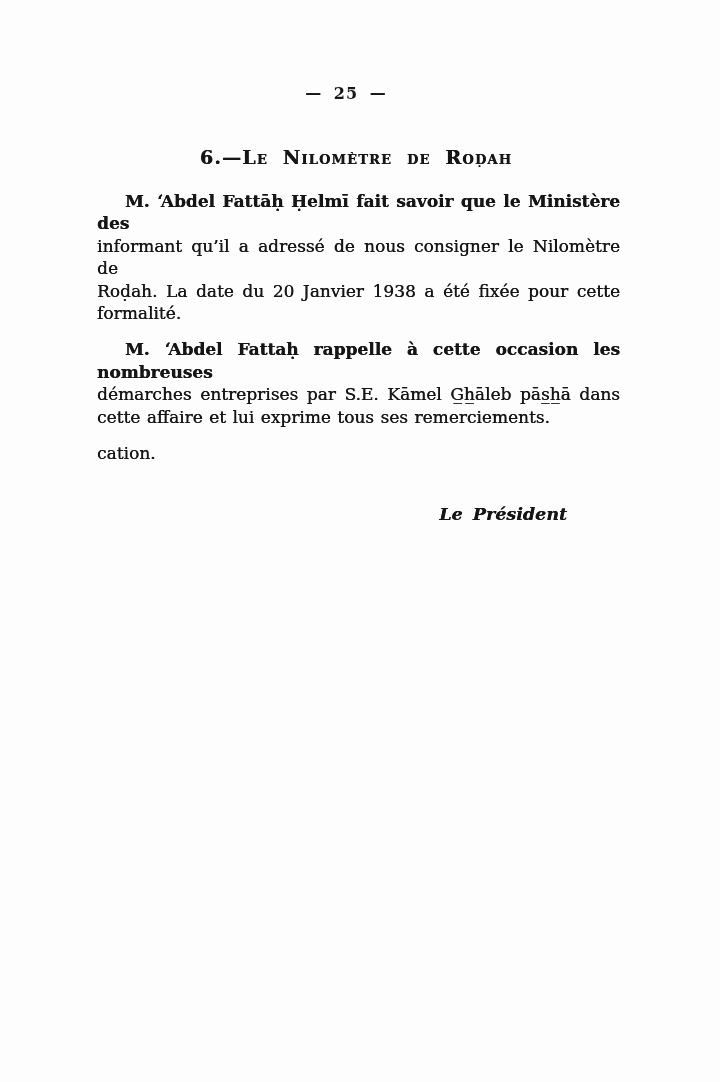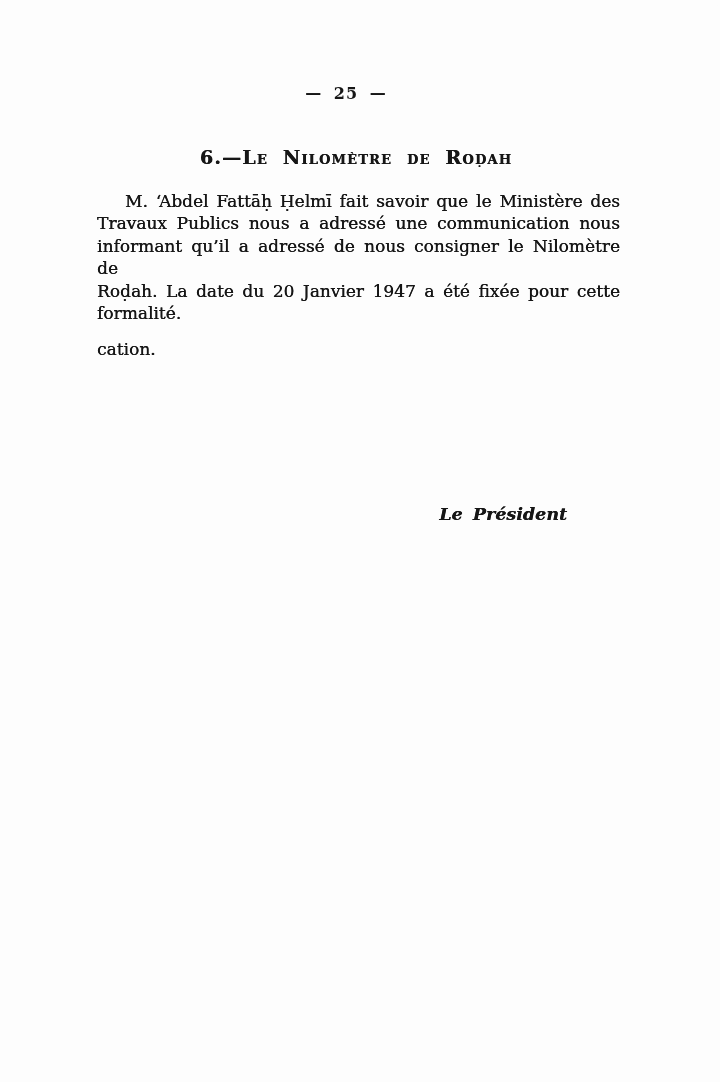--- a/index.html
+++ b/index.html
@@ -55,20 +55,21 @@
   .paragraph {
     margin: 0 0 14px 0;
   }
   .line {
     text-align: justify;
     text-align-last: justify;
     word-spacing: 1px;
   }
   .line.first {
     text-indent: 28px;
+    font-weight: bold;
   }
   .line.last {
     text-align-last: left;
   }
   .signature {
     position: absolute;
     top: 504px;
     right: 153px;
     font-size: 17.5px;
     font-style: italic;
@@ -80,23 +81,27 @@
 </style>
 </head>
 <body>
 
 <div class="page">
   <div class="page-number">— 25 —</div>
   <h1 class="heading">6.—Le Nilomètre de Roḍah</h1>
   <div class="content">
       <div class="paragraph">
         <div class="line first">M. ‘Abdel Fattāḥ Ḥelmī fait savoir que le Ministère des</div>
-        <div class="line">Travaux Publics nous a adressé une communication nous</div>
         <div class="line">informant qu’il a adressé de nous consigner le Nilomètre de</div>
-        <div class="line">Roḍah. La date du 20 Janvier 1947 a été fixée pour cette</div>
+        <div class="line">Roḍah. La date du 20 Janvier 1938 a été fixée pour cette</div>
         <div class="line last">formalité.</div>
+      </div>
+      <div class="paragraph">
+        <div class="line first">M. ‘Abdel Fattaḥ rappelle à cette occasion les nombreuses</div>
+        <div class="line">démarches entreprises par S.E. Kāmel G̲h̲āleb pās̲h̲ā dans</div>
+        <div class="line last">cette affaire et lui exprime tous ses remerciements.</div>
       </div>
       <div class="paragraph">
         <div class="line last">cation.</div>
       </div>
     </div>
   <div class="signature">Le Président</div>
 </div>
 
 </body></html>

